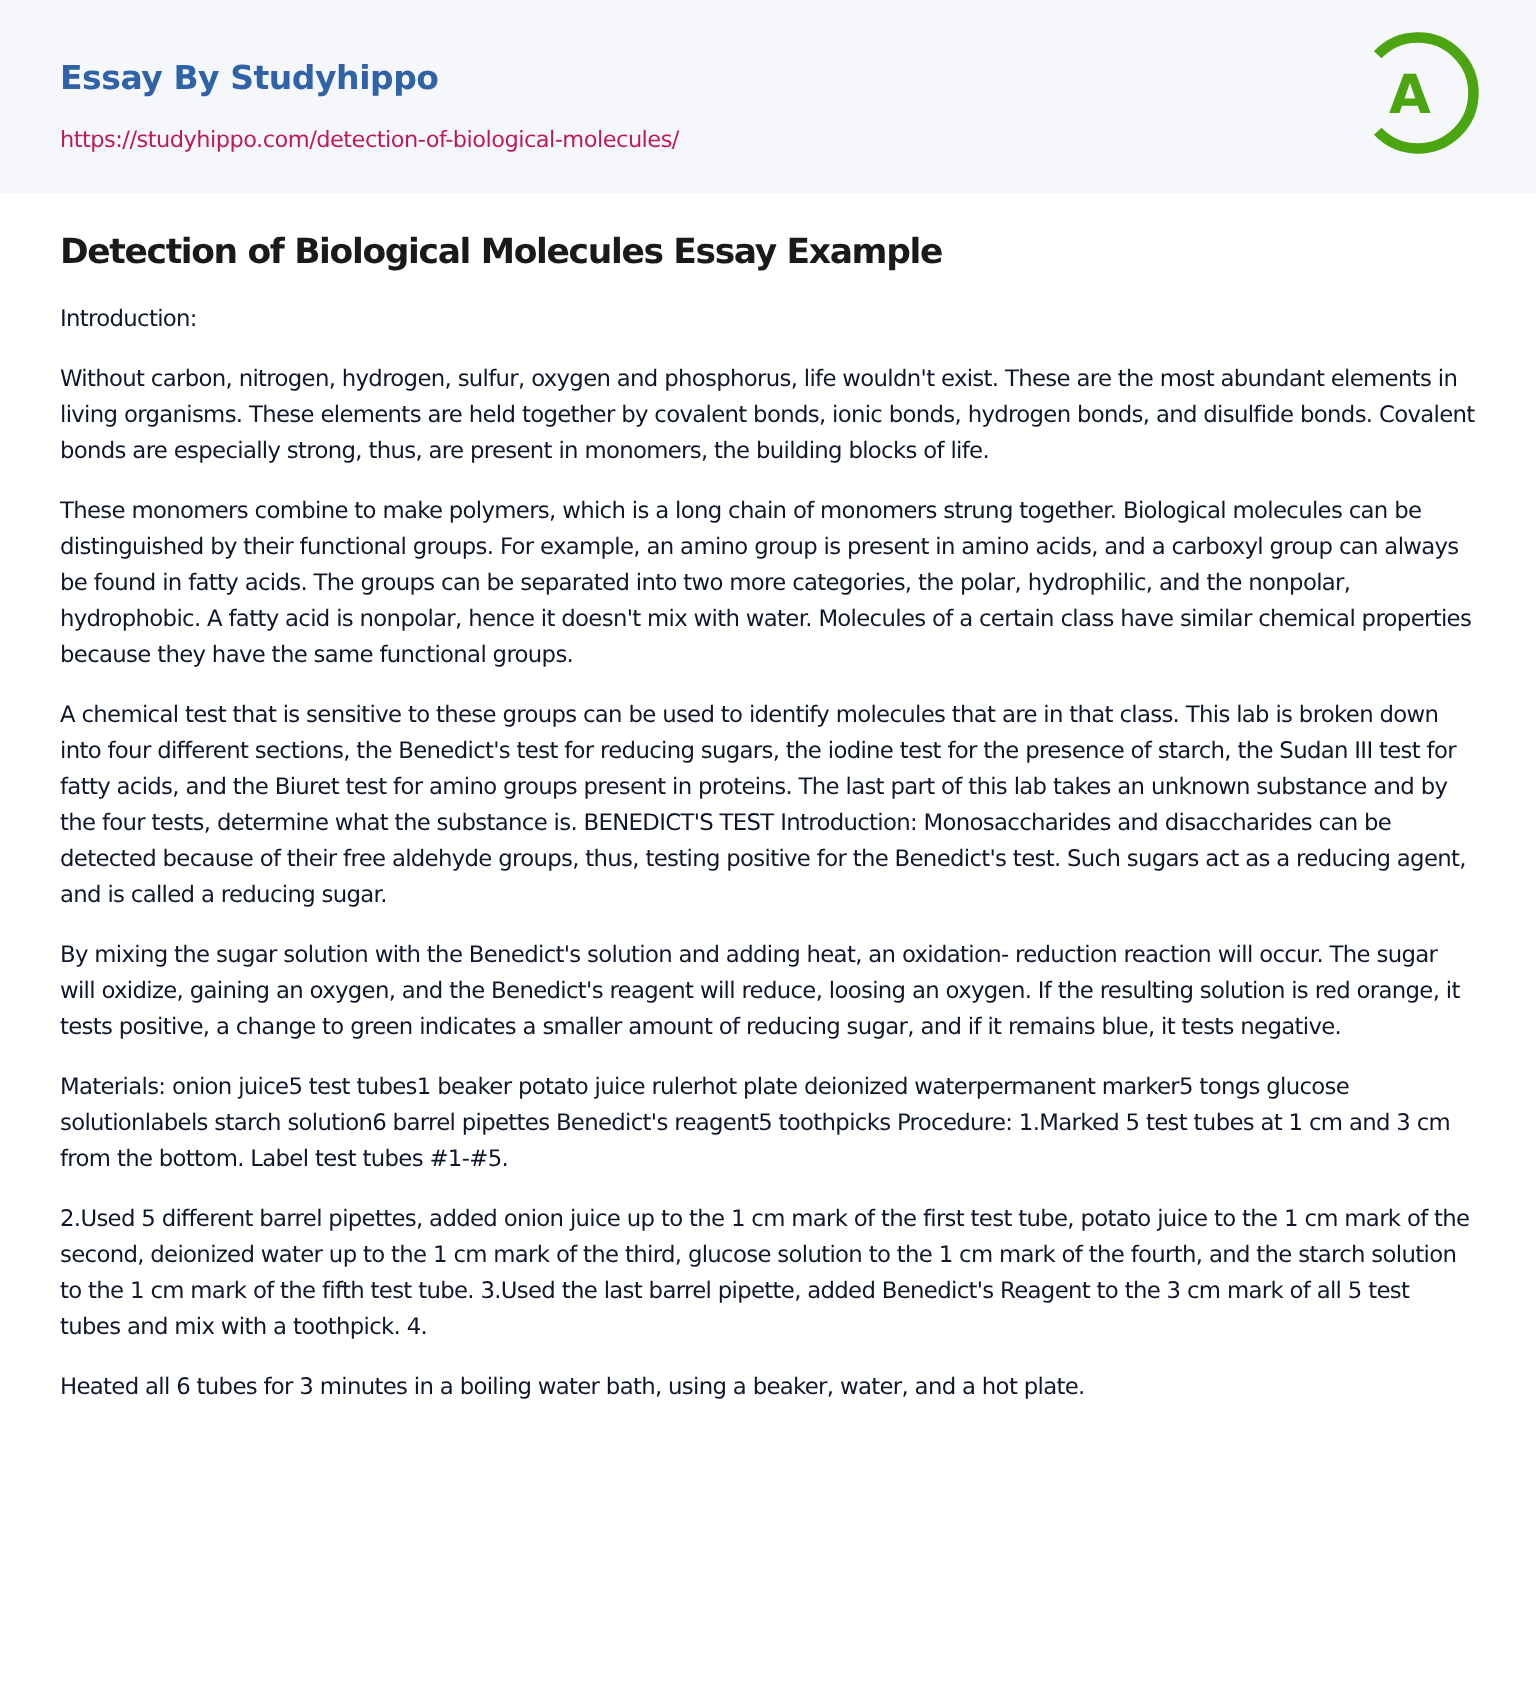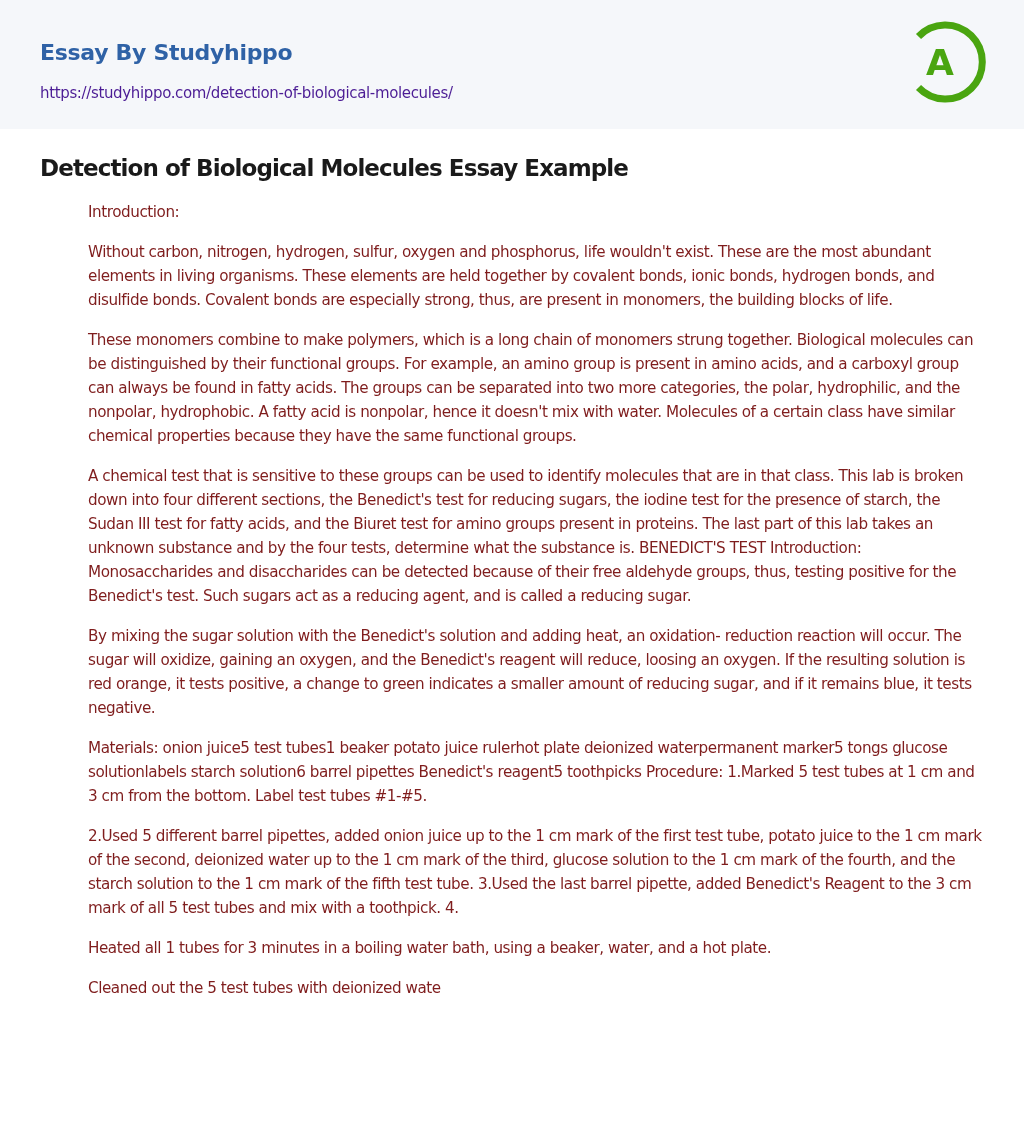--- a/index.html
+++ b/index.html
@@ -26,21 +26,21 @@
       color: #2f62a6;
       text-decoration: none;
     }
     .source-link {
       position: absolute;
       left: 40px;
       top: 84px;
       font-family: "DejaVu Sans", sans-serif;
       font-size: 15px;
       letter-spacing: -0.35px;
-      color: #4c1d95;
+      color: #be185d;
       text-decoration: none;
     }
     .logo {
       position: absolute;
       left: 904px;
       top: 20px;
       width: 84px;
       height: 84px;
     }
     .content {
@@ -63,23 +63,22 @@
       position: absolute;
       top: 200px;
       left: 40px;
       width: 944px;
     }
     .essay-body p {
       font-family: "DejaVu Sans", sans-serif;
       font-size: 15.2px;
       letter-spacing: -0.45px;
       line-height: 24px;
-      color: #7f1d1d;
+      color: #0f172a;
       margin-bottom: 16px;
-      margin-left: 48px;
     }
   </style>
 </head>
 <body style="height: 1121px;">
 
 <header class="page-header">
   <a class="brand-title">Essay By Studyhippo</a>
   <a class="source-link">https://studyhippo.com/detection-of-biological-molecules/</a>
   <div class="logo">
     <svg width="84" height="84" viewBox="0 0 84 84">
@@ -92,16 +91,15 @@
 <main class="content">
   <h1 class="essay-title">Detection of Biological Molecules Essay Example</h1>
   <div class="essay-body">
     <p>Introduction:</p>
     <p>Without carbon, nitrogen, hydrogen, sulfur, oxygen and phosphorus, life wouldn't exist. These are the most abundant elements in living organisms. These elements are held together by covalent bonds, ionic bonds, hydrogen bonds, and disulfide bonds. Covalent bonds are especially strong, thus, are present in monomers, the building blocks of life.</p>
     <p>These monomers combine to make polymers, which is a long chain of monomers strung together. Biological molecules can be distinguished by their functional groups. For example, an amino group is present in amino acids, and a carboxyl group can always be found in fatty acids. The groups can be separated into two more categories, the polar, hydrophilic, and the nonpolar, hydrophobic. A fatty acid is nonpolar, hence it doesn't mix with water. Molecules of a certain class have similar chemical properties because they have the same functional groups.</p>
     <p>A chemical test that is sensitive to these groups can be used to identify molecules that are in that class. This lab is broken down into four different sections, the Benedict's test for reducing sugars, the iodine test for the presence of starch, the Sudan III test for fatty acids, and the Biuret test for amino groups present in proteins. The last part of this lab takes an unknown substance and by the four tests, determine what the substance is. BENEDICT'S TEST Introduction: Monosaccharides and disaccharides can be detected because of their free aldehyde groups, thus, testing positive for the Benedict's test. Such sugars act as a reducing agent, and is called a reducing sugar.</p>
     <p>By mixing the sugar solution with the Benedict's solution and adding heat, an oxidation- reduction reaction will occur. The sugar will oxidize, gaining an oxygen, and the Benedict's reagent will reduce, loosing an oxygen. If the resulting solution is red orange, it tests positive, a change to green indicates a smaller amount of reducing sugar, and if it remains blue, it tests negative.</p>
     <p>Materials: onion juice5 test tubes1 beaker potato juice rulerhot plate deionized waterpermanent marker5 tongs glucose solutionlabels starch solution6 barrel pipettes Benedict's reagent5 toothpicks Procedure: 1.Marked 5 test tubes at 1 cm and 3 cm from the bottom. Label test tubes #1-#5.</p>
     <p>2.Used 5 different barrel pipettes, added onion juice up to the 1 cm mark of the first test tube, potato juice to the 1 cm mark of the second, deionized water up to the 1 cm mark of the third, glucose solution to the 1 cm mark of the fourth, and the starch solution to the 1 cm mark of the fifth test tube. 3.Used the last barrel pipette, added Benedict's Reagent to the 3 cm mark of all 5 test tubes and mix with a toothpick. 4.</p>
-    <p>Heated all 1 tubes for 3 minutes in a boiling water bath, using a beaker, water, and a hot plate.</p>
-    <p>Cleaned out the 5 test tubes with deionized wate</p>
+    <p>Heated all 6 tubes for 3 minutes in a boiling water bath, using a beaker, water, and a hot plate.</p>
   </div>
 </main>
 
 </body></html>

